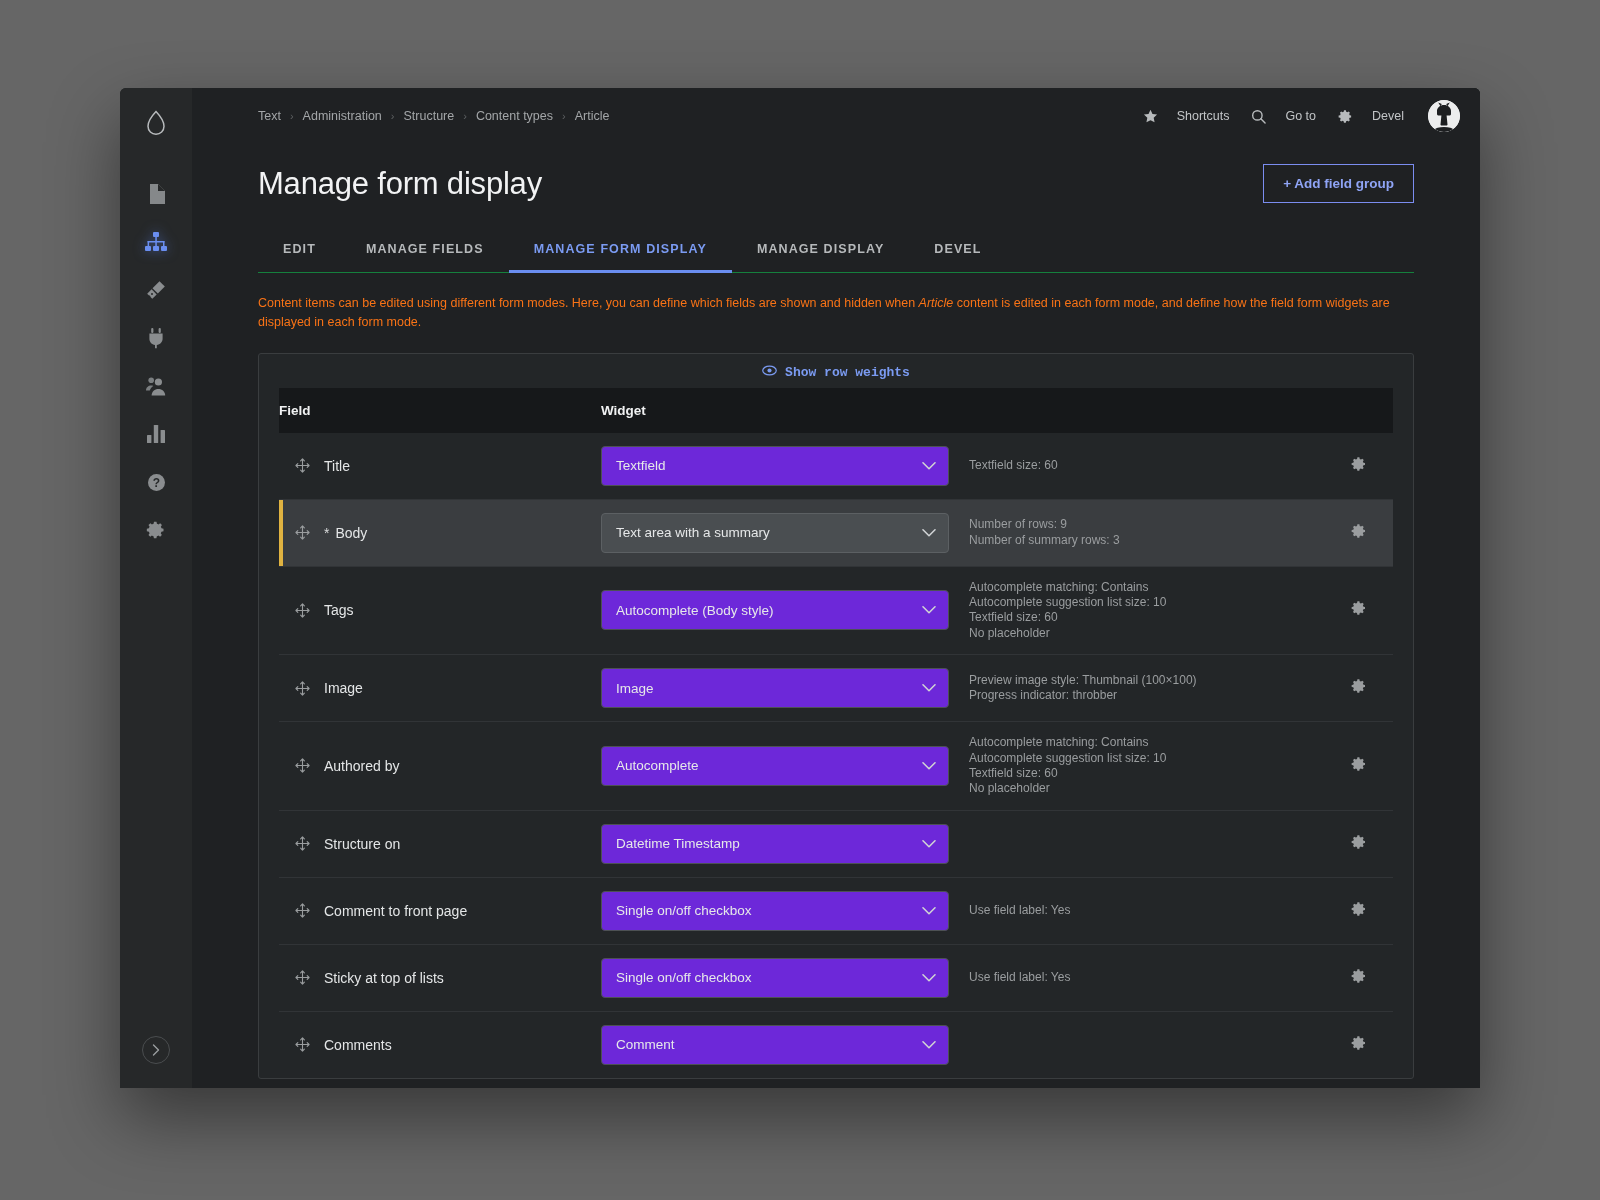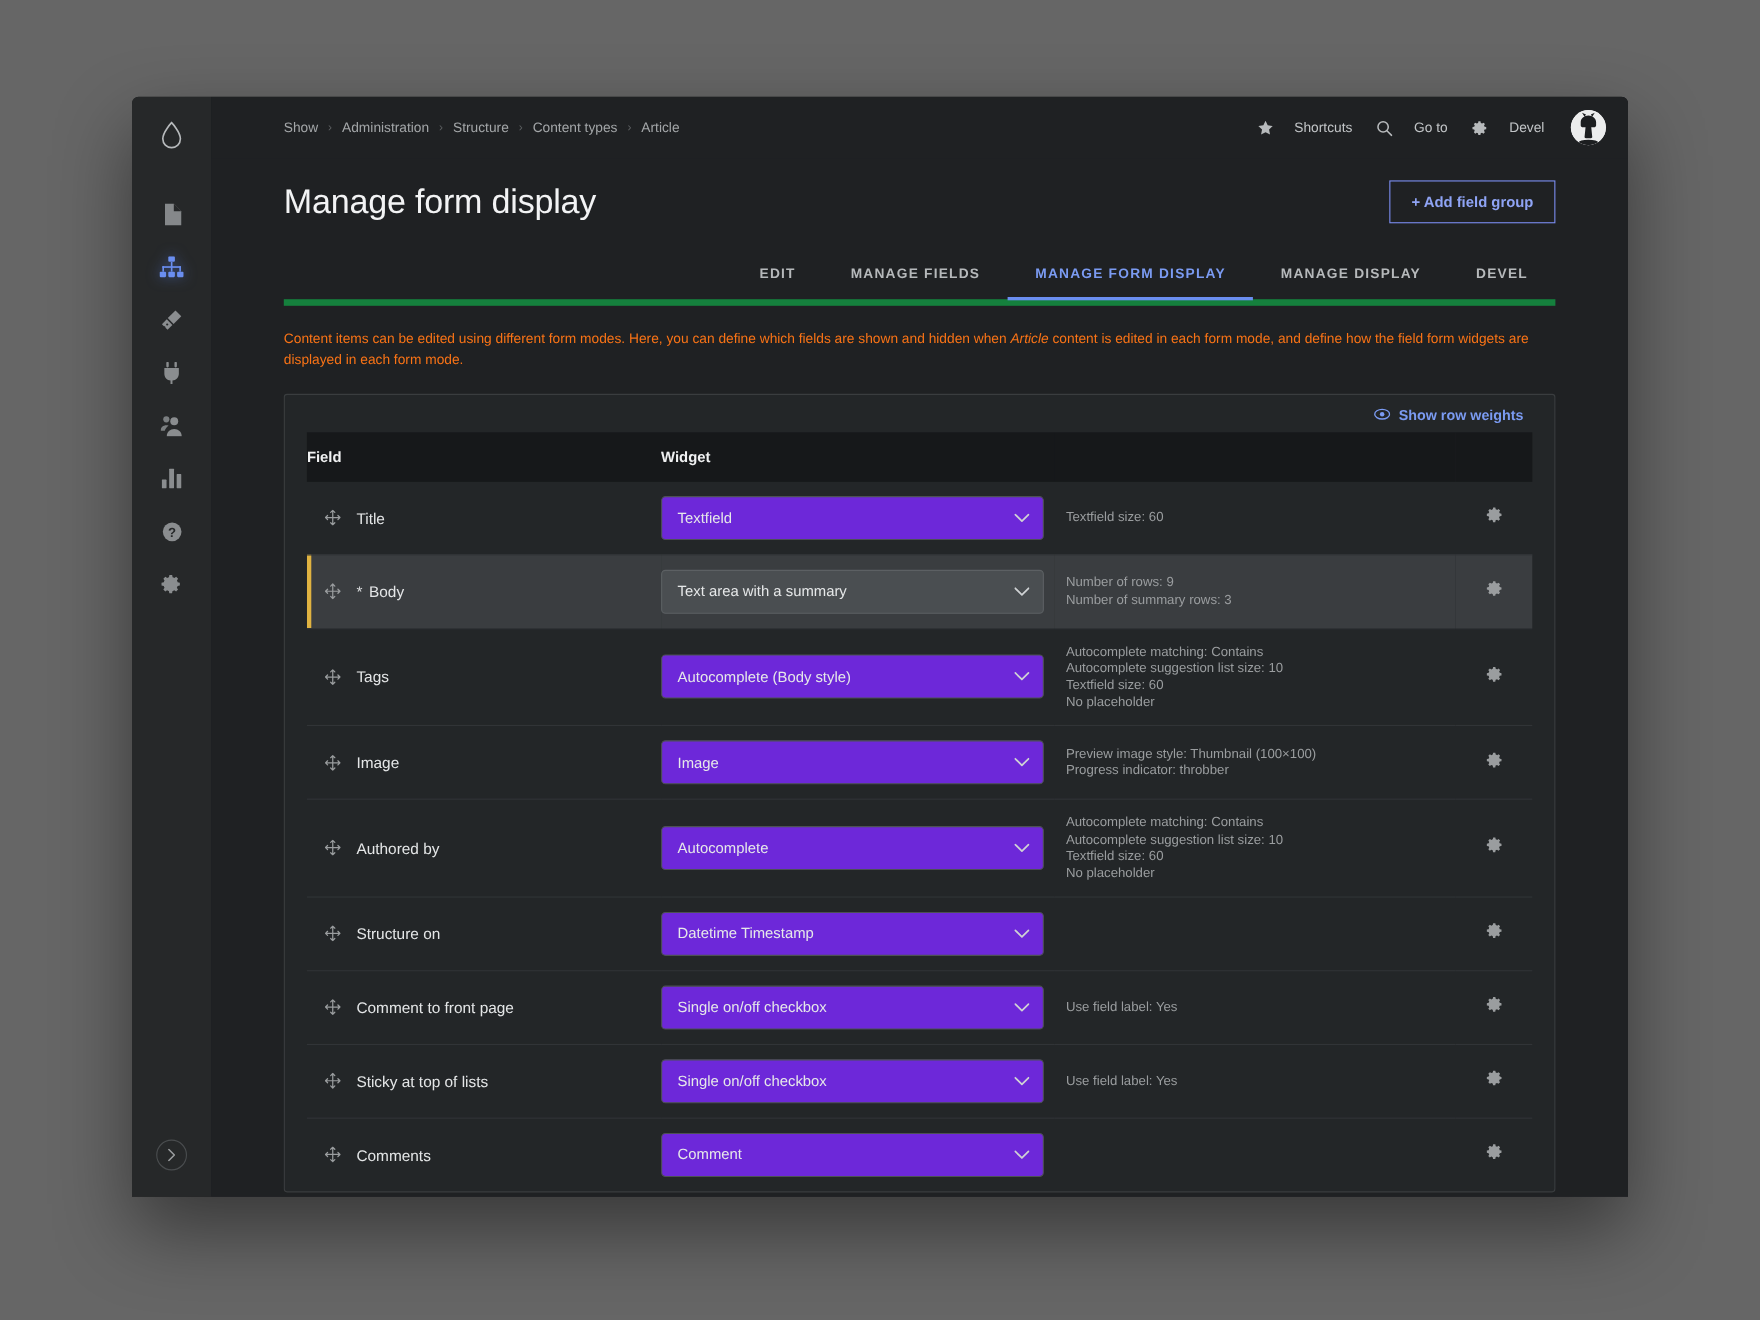--- a/index.html
+++ b/index.html
@@ -110,22 +110,21 @@
     border-radius: 0;
     font-family: "Liberation Sans", sans-serif;
     cursor: pointer;
     white-space: nowrap;
   }
   
   .tabs {
     display: flex;
     gap: 0;
     margin-top: 27px;
-    border-bottom: 6px solid #15803d;
-    justify-content: flex-end;
+    border-bottom: 1px solid #15803d;
   }
   .tab {
     font-size: 12.5px;
     letter-spacing: 1.1px;
     font-weight: 700;
     color: #b6b9bb;
     padding: 12px 25px 14px 25px;
     border-bottom: 3px solid transparent;
     margin-bottom: -1px;
     cursor: pointer;
@@ -142,22 +141,23 @@
   }
   .desc em { font-style: italic; }
   
   .card {
     margin-top: 20px;
     border: 1px solid #3a3d3f;
     border-radius: 3px;
     background: #232628;
   }
   .card-toolbar {
-    display: flex; justify-content: flex-end;
+    display: flex; justify-content: center;
     padding: 11px 28px 8px 28px;
+    font-family: Liberation Mono, monospace;
   }
   .rowweights {
     display: flex; align-items: center; gap: 8px;
     color: #7b9bf2; font-size: 13px; font-weight: 700;
     cursor: pointer;
   }
   table.disp { width: 100%; border-collapse: collapse; table-layout: fixed; }
   table.disp thead th {
     background: #16181a;
     color: #f0f1f2;
@@ -293,21 +293,21 @@
         <svg width="8" height="12" viewBox="0 0 8 12" fill="none">
           <path d="M1.5 1L6.5 6L1.5 11" stroke="currentColor" stroke-width="1.4" stroke-linecap="round" stroke-linejoin="round"></path>
         </svg>
       </div>
     </div>
 
     <div class="main">
 
       <div class="topbar">
         <div class="crumbs">
-          <a>Show</a>
+          <a>Text</a>
           <span class="sep">›</span>
           <a>Administration</a>
           <span class="sep">›</span>
           <a>Structure</a>
           <span class="sep">›</span>
           <a>Content types</a>
           <span class="sep">›</span>
           <a>Article</a>
         </div>
 

